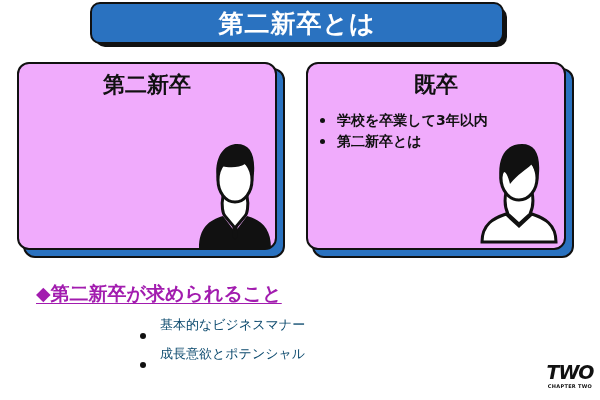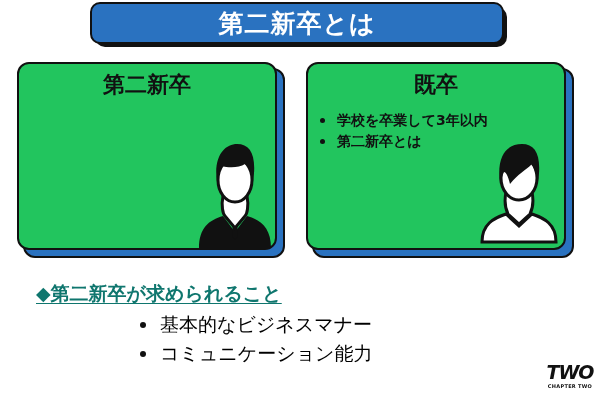--- a/index.html
+++ b/index.html
@@ -3,29 +3,29 @@
 <meta charset="utf-8">
 <style>
   html,body{margin:0;padding:0;}
   body{width:600px;height:400px;background:#ffffff;position:relative;overflow:hidden;font-family:"DejaVu Sans","Liberation Sans",sans-serif;color:#111;}
   .title-wrap{position:absolute;left:90px;top:2px;width:416px;height:42px;}
   .title-shadow{position:absolute;left:5px;top:5px;width:412px;height:40px;background:#111;border-radius:10px;}
   .title-bar{position:absolute;left:0;top:0;width:410px;height:38px;background:#2a72c0;border:2px solid #111;border-radius:10px;display:flex;align-items:center;justify-content:center;}
   .title-text{color:#fff;font-weight:bold;font-size:25px;letter-spacing:1px;}
   .card{position:absolute;top:62px;width:260px;height:188px;}
   .card-shadow{position:absolute;left:6px;top:6px;width:258px;height:186px;background:#2a72c0;border:2px solid #111;border-radius:12px;}
-  .card-body{position:absolute;left:0;top:0;width:256px;height:184px;background:#22c55e;border:2px solid #111;border-radius:12px;}
+  .card-body{position:absolute;left:0;top:0;width:256px;height:184px;background:#f0abfc;border:2px solid #111;border-radius:12px;}
   .card-title{position:absolute;left:0;right:0;top:6px;text-align:center;font-size:22px;font-weight:bold;}
   .card-list{position:absolute;left:10px;top:46px;margin:0;padding:0;list-style:none;}
   .card-list li{font-size:14px;font-weight:bold;line-height:21px;white-space:nowrap;display:flex;align-items:center;}
   .bullet{display:inline-block;width:5px;height:5px;border-radius:50%;background:#111;margin-right:12px;}
   .avatar{position:absolute;}
-  .section-heading{position:absolute;left:36px;top:281px;font-size:19px;font-weight:bold;color:#0f766e;text-decoration:underline;text-underline-offset:3px;white-space:nowrap;}
+  .section-heading{position:absolute;left:36px;top:281px;font-size:19px;font-weight:bold;color:#a21caf;text-decoration:underline;text-underline-offset:3px;white-space:nowrap;}
   .req-list{position:absolute;left:140px;top:310px;margin:0;padding:0;list-style:none;}
-  .req-list li{font-size:19px;line-height:29px;white-space:nowrap;display:flex;align-items:center;color:#000000;}
+  .req-list li{font-size:13px;line-height:29px;white-space:nowrap;display:flex;align-items:flex-end;color:#0c4a6e;}
   .req-list .bullet{width:6px;height:6px;margin-right:14px;}
   .logo{position:absolute;left:545px;top:362px;width:50px;height:34px;text-align:center;}
   .logo-main{font-size:19px;font-weight:900;font-style:italic;letter-spacing:-1px;line-height:20px;font-family:"DejaVu Sans",sans-serif;}
   .logo-sub{font-size:5px;font-weight:bold;letter-spacing:0.3px;line-height:8px;}
 </style>
 </head>
 <body>
 
 <div class="title-wrap">
   <div class="title-shadow"></div>
@@ -77,20 +77,20 @@
 
 <div class="section-heading">◆第二新卒が求められること</div>
 
 <ul class="req-list">
   <li>
       <span class="bullet"></span>
       <span>基本的なビジネスマナー</span>
     </li>
   <li>
       <span class="bullet"></span>
-      <span>コミュニケーション能力</span>
+      <span>成長意欲とポテンシャル</span>
     </li>
 </ul>
 
 <div class="logo">
   <div class="logo-main">TWO</div>
   <div class="logo-sub">CHAPTER TWO</div>
 </div>
 
 </body></html>

